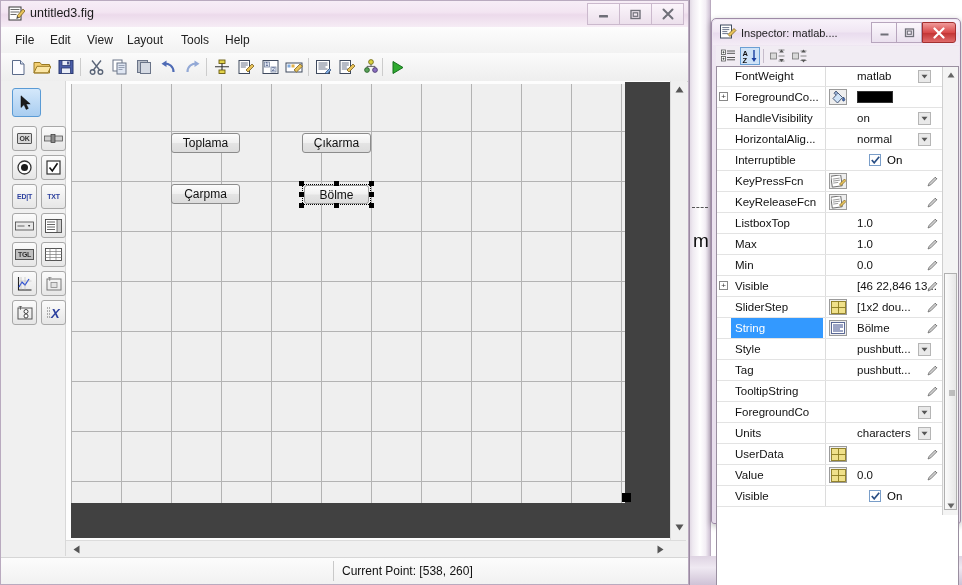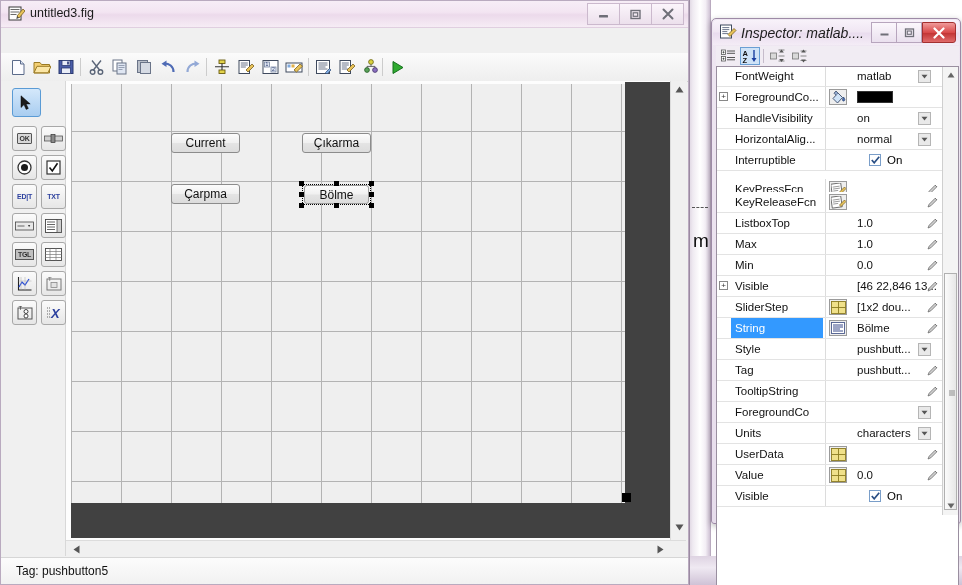--- a/index.html
+++ b/index.html
@@ -192,21 +192,21 @@
     box-sizing:border-box;
   }
   #insp-title{
     position:absolute;left:1px;top:1px;width:246px;height:25px;
     background:linear-gradient(to bottom,#f8f2fa 0%,#f0e6f3 48%,#e9dcee 52%,#f4ecf6 100%);
     border-radius:4px 4px 0 0;
   }
   #insp-title .ti-icon{position:absolute;left:7px;top:4px;width:17px;height:16px;}
   #insp-title .ti-text{
     position:absolute;left:28px;top:5px;height:16px;line-height:16px;
-    font-size:14px;color:#1d1d1d;white-space:nowrap;font-style:italic;
+    font-size:11px;color:#1d1d1d;white-space:nowrap;
   }
   .insp-btns{position:absolute;right:3px;top:2px;display:flex;}
   .ibtn{
     width:24px;height:19px;
     background:linear-gradient(to bottom,#fbf7fc,#eae0ee);
     border:1px solid #b7a5bd;border-right:none;
     display:flex;align-items:center;justify-content:center;
   }
   .ibtn.close{
     width:32px;
@@ -336,20 +336,28 @@
         </svg>
       </div>
       <div class="tb-btn">
         <svg width="14" height="12" viewBox="0 0 14 12">
           <path d="M2.5 1.5 L11.5 10.5 M11.5 1.5 L2.5 10.5" stroke="#6f6f78" stroke-width="2" fill="none" stroke-linecap="round"></path>
         </svg>
       </div>
     </div>
   </div>
 
+  <div id="menubar">
+    <div class="menu-item" style="left:8px">File</div>
+    <div class="menu-item" style="left:43px">Edit</div>
+    <div class="menu-item" style="left:80px">View</div>
+    <div class="menu-item" style="left:120px">Layout</div>
+    <div class="menu-item" style="left:174px">Tools</div>
+    <div class="menu-item" style="left:218px">Help</div>
+  </div>
 
   <div id="toolbar">
     <div class="tool-btn" style="left:6px">
       <svg width="17" height="17" viewBox="0 0 17 17">
         <path d="M2.5 1.5 h8 l3.5 3.5 v10.5 h-11.5 z" fill="#fcfcff" stroke="#5b6b8a" stroke-width="1"></path>
         <path d="M10.5 1.5 v3.5 h3.5" fill="#dde6f5" stroke="#5b6b8a" stroke-width="1"></path>
       </svg>
     </div>
     <div class="tool-btn" style="left:30px">
       <svg width="18" height="16" viewBox="0 0 18 16">
@@ -576,21 +584,21 @@
       <div class="grid-h" style="top:147px"></div>
       <div class="grid-h" style="top:197px"></div>
       <div class="grid-h" style="top:247px"></div>
       <div class="grid-h" style="top:297px"></div>
       <div class="grid-h" style="top:347px"></div>
       <div class="grid-h" style="top:397px"></div>
       <div class="grid-h" style="top:447px"></div>
     </div>
 
     <div class="ui-btn" style="left:105px;top:52px;width:69px;">
-      <span>Current</span>
+      <span>Toplama</span>
     </div>
     <div class="ui-btn" style="left:236px;top:52px;width:69px;">
       <span>Çıkarma</span>
     </div>
     <div class="ui-btn" style="left:105px;top:103px;width:69px;">
       <span>Çarpma</span>
     </div>
 
     <div class="sel-rect" style="left:236px;top:103px;width:69px;height:21px;"></div>
     <div class="ui-btn" style="left:238px;top:104px;width:65px;height:19px;border-color:#9a9a9a;">
@@ -629,21 +637,21 @@
         </svg>
     </div>
     <div class="sb-arrow" style="left:588px;top:2px;width:13px;height:13px;">
       <svg width="7" height="9" viewBox="0 0 7 9">
           <path d="M6.5 4.5 L0.5 0.5 L0.5 8.5 Z" fill="#555"></path>
         </svg>
     </div>
   </div>
 
   <div id="statusbar">
-    <div class="status-cell first" style="left:5px;width:327px;">Tag: pushbutton5</div>
+    <div class="status-cell" style="left:332px;width:150px;">Current Point: [538, 260]</div>
   </div>
 
   <div class="win-frame-edge"></div>
 </div>
 
 <div id="inspector">
 
   <div id="insp-title">
     <span class="ti-icon">
       <svg width="17" height="16" viewBox="0 0 17 16">
@@ -758,21 +766,21 @@
         <div class="prop-row" style="top: 83px;">
           <div class="p-name">Interruptible</div>
           <div class="p-div"></div>
           <div class="p-chk">
             <svg width="9" height="8" viewBox="0 0 9 8">
               <path d="M0.8 4 L3.2 6.8 L8.2 0.8" stroke="#2a4f84" stroke-width="1.7" fill="none"></path>
             </svg>
           </div>
           <div class="p-chk-lab">On</div>
         </div>
-        <div class="prop-row" style="top: 112px;">
+        <div class="prop-row" style="top: 104px;">
           <div class="p-name">KeyPressFcn</div>
           <div class="p-div"></div>
           <div class="p-icon">
             <svg width="15" height="13" viewBox="0 0 15 13">
               <rect x="0.5" y="0.5" width="10" height="11" fill="#fff" stroke="#555" stroke-width="0.8" transform="rotate(-8 5.5 6)"></rect>
               <path d="M2 3.6 h7 M2 5.6 h7 M2 7.6 h5" stroke="#777" stroke-width="0.7" transform="rotate(-8 5.5 6)"></path>
               <path d="M8.5 9 L13.5 4 L15 5.6 L10 10.6 Z" fill="#e8c35a" stroke="#7a6020" stroke-width="0.7"></path>
             </svg>
           </div>
           <div class="p-pencil">

